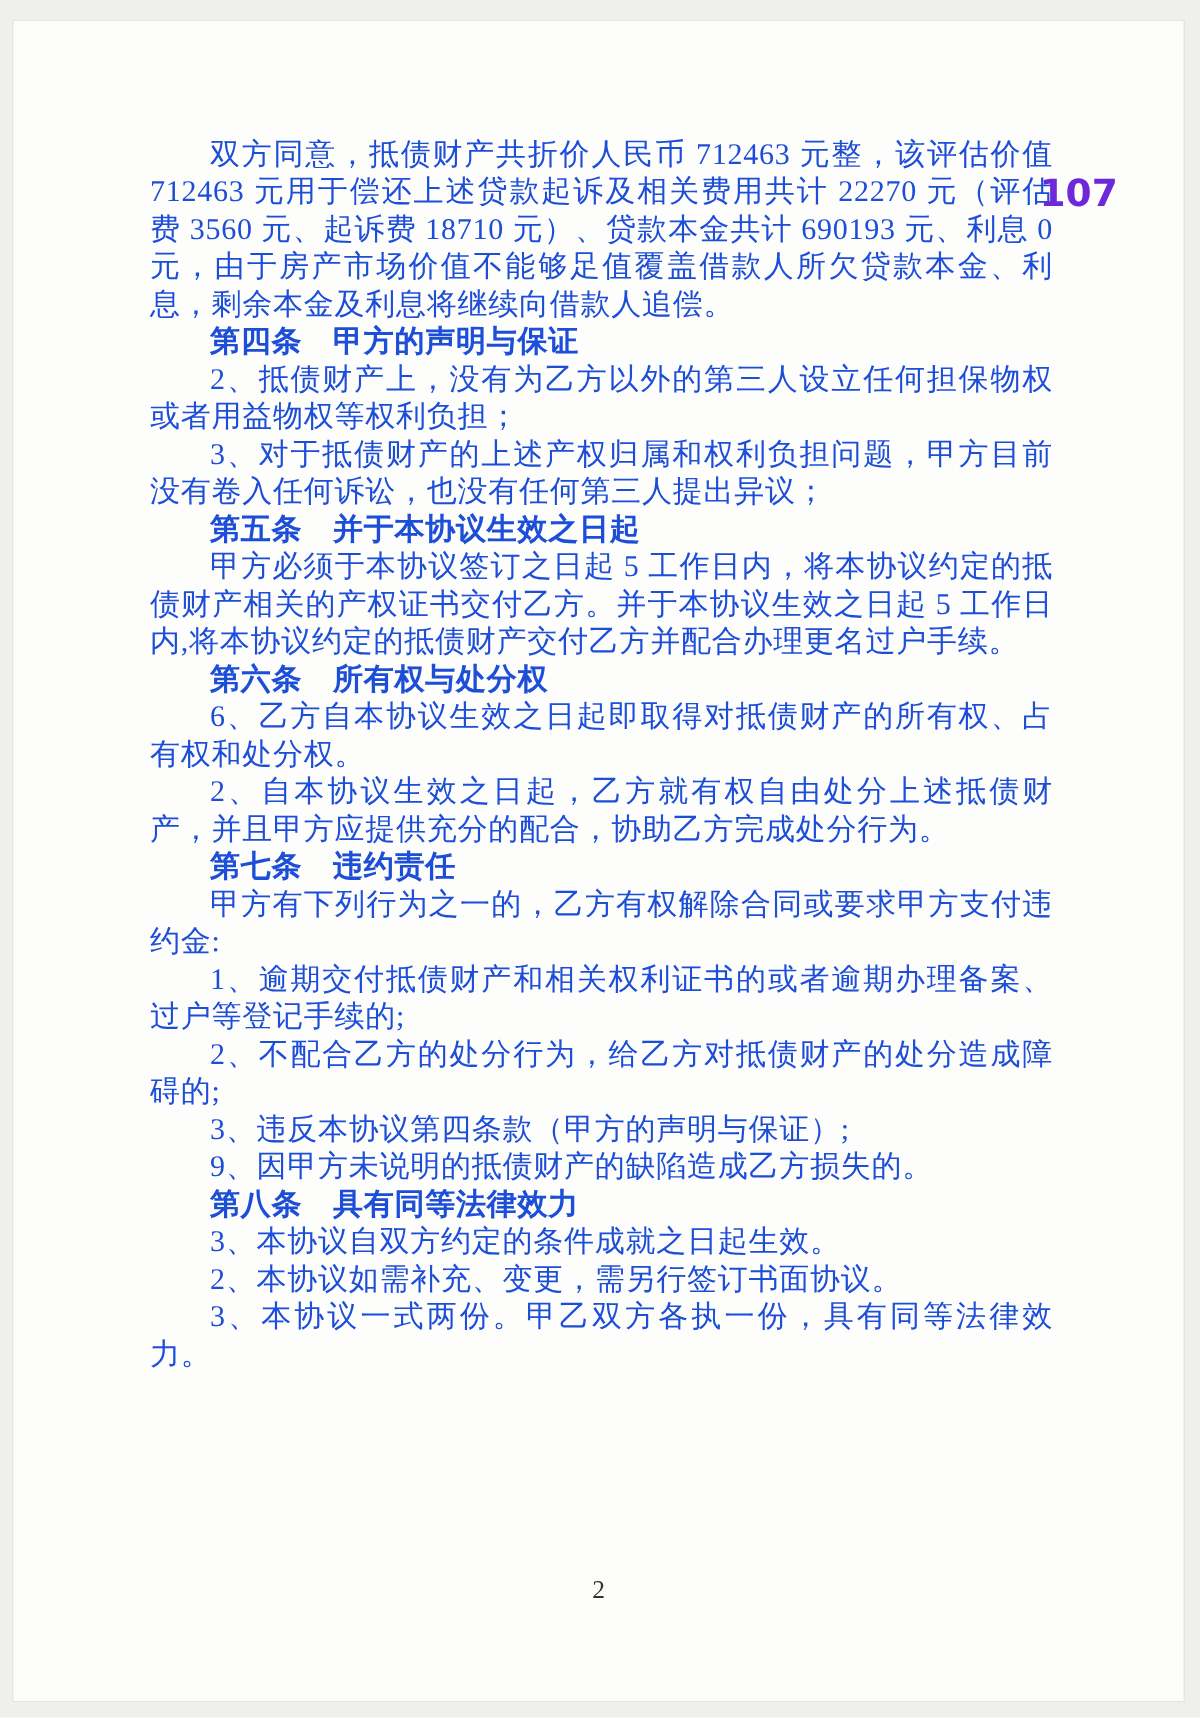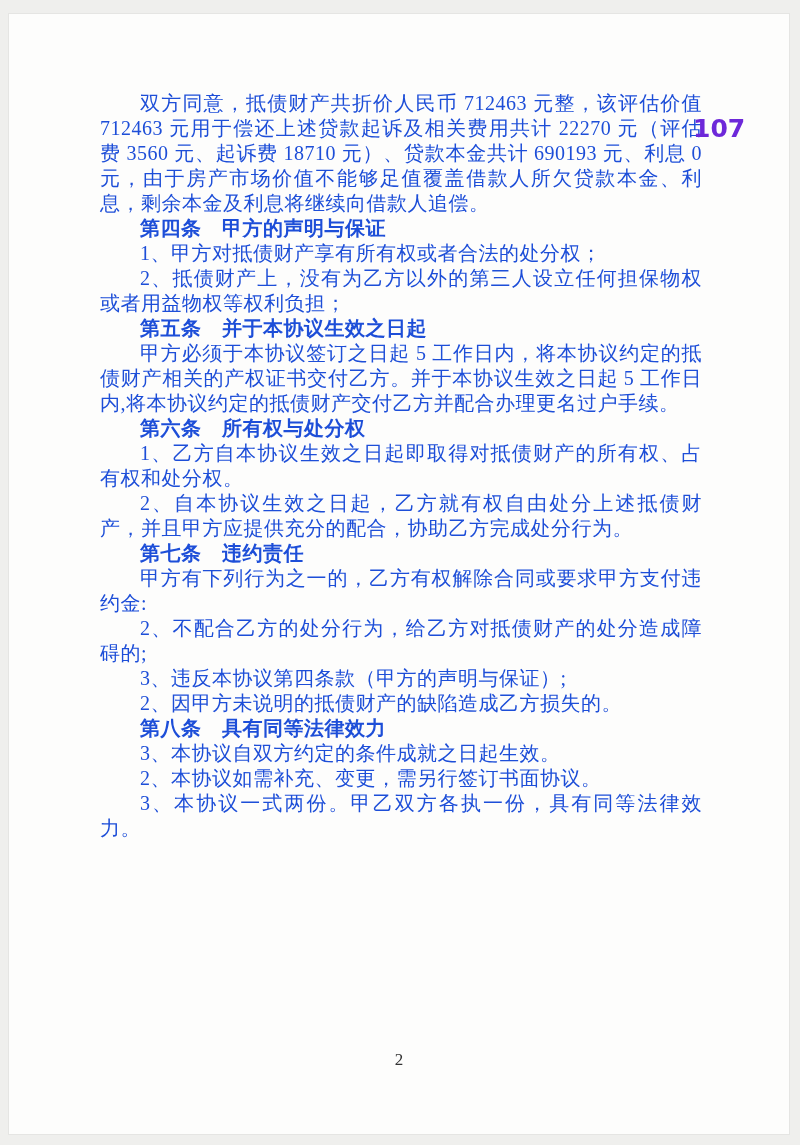--- a/index.html
+++ b/index.html
@@ -64,32 +64,33 @@
   }
 </style>
 </head>
 <body>
 
 <div class="page">
 
   <div class="content">
       <p class="body">双方同意，抵债财产共折价人民币 712463 元整，该评估价值 712463 元用于偿还上述贷款起诉及相关费用共计 22270 元（评估费 3560 元、起诉费 18710 元）、贷款本金共计 690193 元、利息 0 元，由于房产市场价值不能够足值覆盖借款人所欠贷款本金、利息，剩余本金及利息将继续向借款人追偿。</p>
       <p class="heading">第四条　甲方的声明与保证</p>
-      <p class="body">1、甲方对抵债财产享有所有权或者合法的处分权；</p>
       <p class="body">2、抵债财产上，没有为乙方以外的第三人设立任何担保物权或者用益物权等权利负担；</p>
+      <p class="body">3、对于抵债财产的上述产权归属和权利负担问题，甲方目前没有卷入任何诉讼，也没有任何第三人提出异议；</p>
       <p class="heading">第五条　并于本协议生效之日起</p>
       <p class="body">甲方必须于本协议签订之日起 5 工作日内，将本协议约定的抵债财产相关的产权证书交付乙方。并于本协议生效之日起 5 工作日内,将本协议约定的抵债财产交付乙方并配合办理更名过户手续。</p>
       <p class="heading">第六条　所有权与处分权</p>
-      <p class="body">1、乙方自本协议生效之日起即取得对抵债财产的所有权、占有权和处分权。</p>
+      <p class="body">6、乙方自本协议生效之日起即取得对抵债财产的所有权、占有权和处分权。</p>
       <p class="body">2、自本协议生效之日起，乙方就有权自由处分上述抵债财产，并且甲方应提供充分的配合，协助乙方完成处分行为。</p>
       <p class="heading">第七条　违约责任</p>
       <p class="body">甲方有下列行为之一的，乙方有权解除合同或要求甲方支付违约金:</p>
+      <p class="body">1、逾期交付抵债财产和相关权利证书的或者逾期办理备案、过户等登记手续的;</p>
       <p class="body">2、不配合乙方的处分行为，给乙方对抵债财产的处分造成障碍的;</p>
       <p class="body">3、违反本协议第四条款（甲方的声明与保证）;</p>
-      <p class="body">2、因甲方未说明的抵债财产的缺陷造成乙方损失的。</p>
+      <p class="body">9、因甲方未说明的抵债财产的缺陷造成乙方损失的。</p>
       <p class="heading">第八条　具有同等法律效力</p>
       <p class="body">3、本协议自双方约定的条件成就之日起生效。</p>
       <p class="body">2、本协议如需补充、变更，需另行签订书面协议。</p>
       <p class="body">3、本协议一式两份。甲乙双方各执一份，具有同等法律效力。</p>
     </div>
 
   <div class="stamp">107</div>
 
   <div class="pageno">2</div>
 

